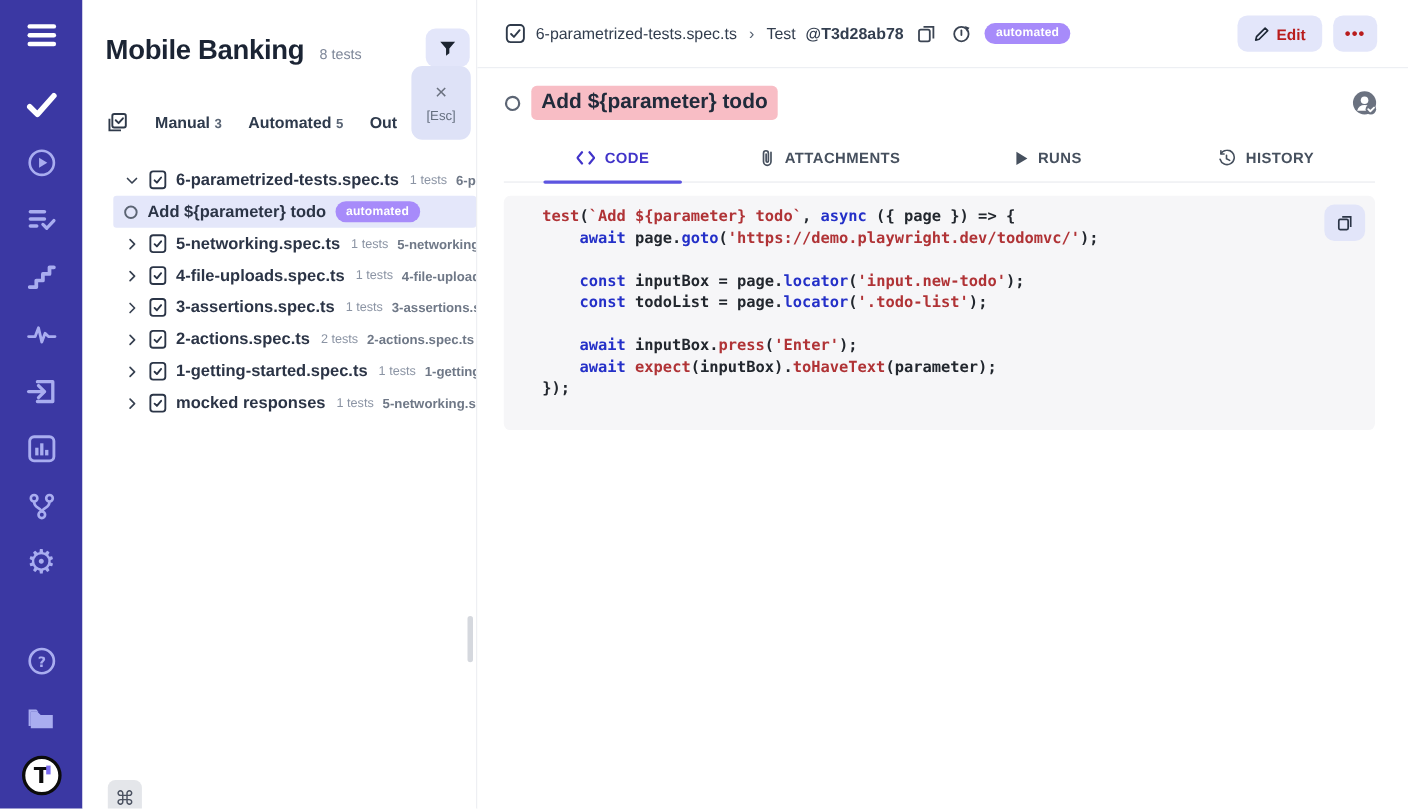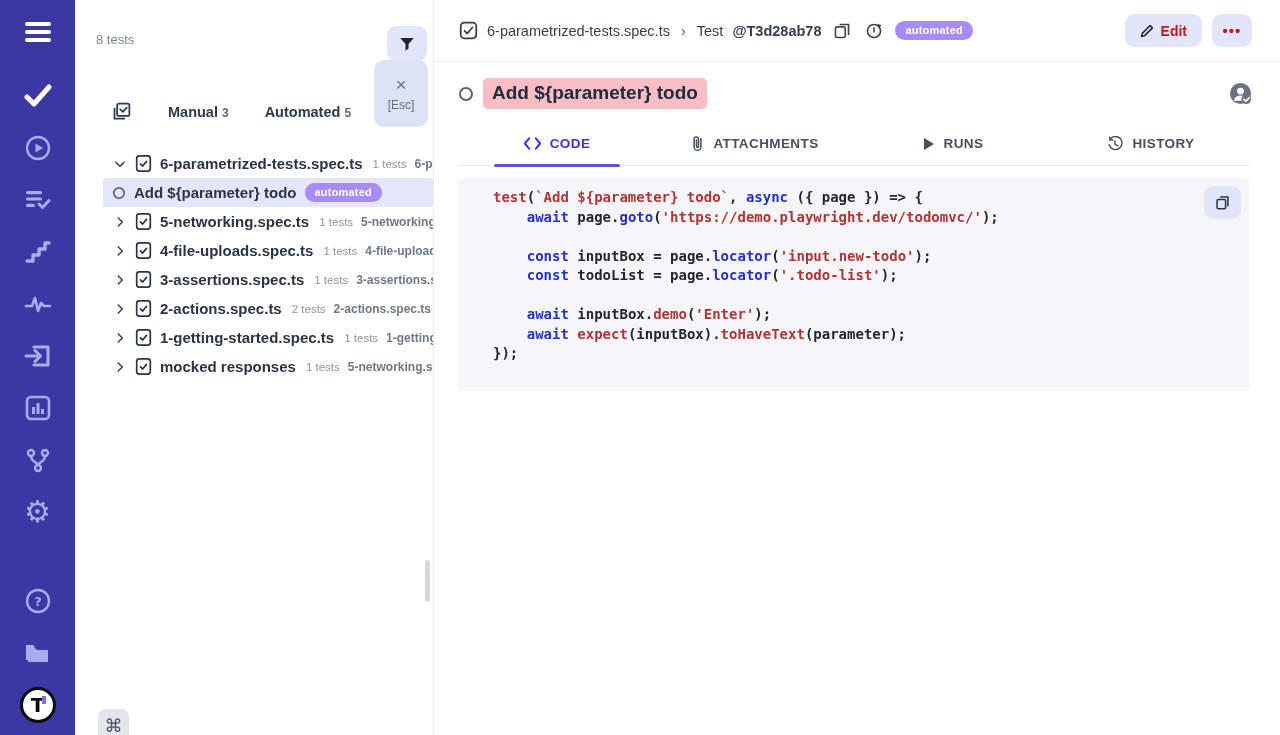--- a/index.html
+++ b/index.html
@@ -24,21 +24,21 @@
     background:#fff; border-right:1px solid #e7e9ee; overflow:hidden; }
   .panel-title-row { position:absolute; left:21px; top:32px; display:flex; align-items:baseline; gap:14px; white-space:nowrap; }
   .panel-title { font-size:25px; font-weight:800; color:#1b2434; letter-spacing:-0.3px; }
   .panel-count { font-size:13px; color:#7d8698; }
   .filter-btn { position:absolute; top:26px; right:6px; width:40px; height:35px;
     background:var(--c-button,#e3e6fa); border-radius:9px; display:flex; align-items:center; justify-content:center; cursor:pointer; }
   .filter-popover { position:absolute; top:60px; right:5px; width:54px; height:67px;
     background:#dee2f7; border-radius:10px; z-index:6; display:flex; flex-direction:column; align-items:center; justify-content:center; gap:4px; }
   .filter-popover .x { font-size:19px; color:#6b7280; line-height:1; cursor:pointer; }
   .filter-popover .esc { font-size:12px; color:#646e7e; }
-  .filter-tabs { position:absolute; left:36px; top:101px; display:flex; align-items:center; gap:36px; white-space:nowrap;text-align:right; }
+  .filter-tabs { position:absolute; left:21px; top:101px; display:flex; align-items:center; gap:24px; white-space:nowrap;text-align:right; }
   .filter-tab { font-size:14.5px; font-weight:bold; color:#2e3a4c; cursor:pointer; }
   .filter-tab small { font-size:12px; font-weight:bold; color:#5a6575; margin-left:4px; }
 
   .tree { position:absolute; left:0; top:149px; right:0; bottom:40px; overflow:hidden; }
   .trow { height:29px; display:flex; align-items:center; white-space:nowrap; overflow:hidden; cursor:pointer; }
   .trow.suite { padding-left:38px; gap:8px; }
   .trow .chev { flex:0 0 14px; }
   .trow .doc { flex:0 0 17px; }
   .tname { font-size:15px; font-weight:600; color:#2b3446; }
   .tcount { font-size:11.5px; color:#8b94a4; margin-left:2px; }
@@ -172,20 +172,21 @@
   <div class="menu-item" style="margin-bottom:4px">
     <div class="logo-circle">
       <span>T</span>
         <i></i>
     </div>
   </div>
 </nav>
 
 <section class="list-panel">
   <div class="panel-title-row">
+    <h1 class="panel-title">Mobile Banking</h1>
     <span class="panel-count">8 tests</span>
   </div>
 
   <div class="filter-btn">
     <svg width="18" height="18" viewBox="0 0 24 24">
       <path d="M3 4 h18 l-7 8 v6 l-4 3 v-9 z" fill="#1c2430"></path>
     </svg>
   </div>
 
   <div class="filter-popover">
@@ -404,19 +405,19 @@
         <path d="M8 4 h10 v12" fill="none" stroke="#2b3547" stroke-width="2"></path>
       </svg>
     </button>
     <div class="code">
         <div class="code-line"><span class="tok-r">test</span><span class="tok-p">(</span><span class="tok-r">`Add ${parameter} todo`</span><span class="tok-p">, </span><span class="tok-b">async</span><span class="tok-p"> ({ page }) =&gt; {</span></div>
         <div class="code-line"><span class="tok-p">    </span><span class="tok-b">await</span><span class="tok-p"> page.</span><span class="tok-b">goto</span><span class="tok-p">(</span><span class="tok-r">'https://demo.playwright.dev/todomvc/'</span><span class="tok-p">);</span></div>
         <div class="code-line"></div>
         <div class="code-line"><span class="tok-p">    </span><span class="tok-b">const</span><span class="tok-p"> inputBox = page.</span><span class="tok-b">locator</span><span class="tok-p">(</span><span class="tok-r">'input.new-todo'</span><span class="tok-p">);</span></div>
         <div class="code-line"><span class="tok-p">    </span><span class="tok-b">const</span><span class="tok-p"> todoList = page.</span><span class="tok-b">locator</span><span class="tok-p">(</span><span class="tok-r">'.todo-list'</span><span class="tok-p">);</span></div>
         <div class="code-line"></div>
-        <div class="code-line"><span class="tok-p">    </span><span class="tok-b">await</span><span class="tok-p"> inputBox.</span><span class="tok-r">demo</span><span class="tok-p">(</span><span class="tok-r">'Enter'</span><span class="tok-p">);</span></div>
+        <div class="code-line"><span class="tok-p">    </span><span class="tok-b">await</span><span class="tok-p"> inputBox.</span><span class="tok-r">press</span><span class="tok-p">(</span><span class="tok-r">'Enter'</span><span class="tok-p">);</span></div>
         <div class="code-line"><span class="tok-p">    </span><span class="tok-b">await</span><span class="tok-p"> </span><span class="tok-r">expect</span><span class="tok-p">(inputBox).</span><span class="tok-r">toHaveText</span><span class="tok-p">(parameter);</span></div>
         <div class="code-line"><span class="tok-p">});</span></div>
       </div>
   </div>
 
 </section>
 
 </body></html>

